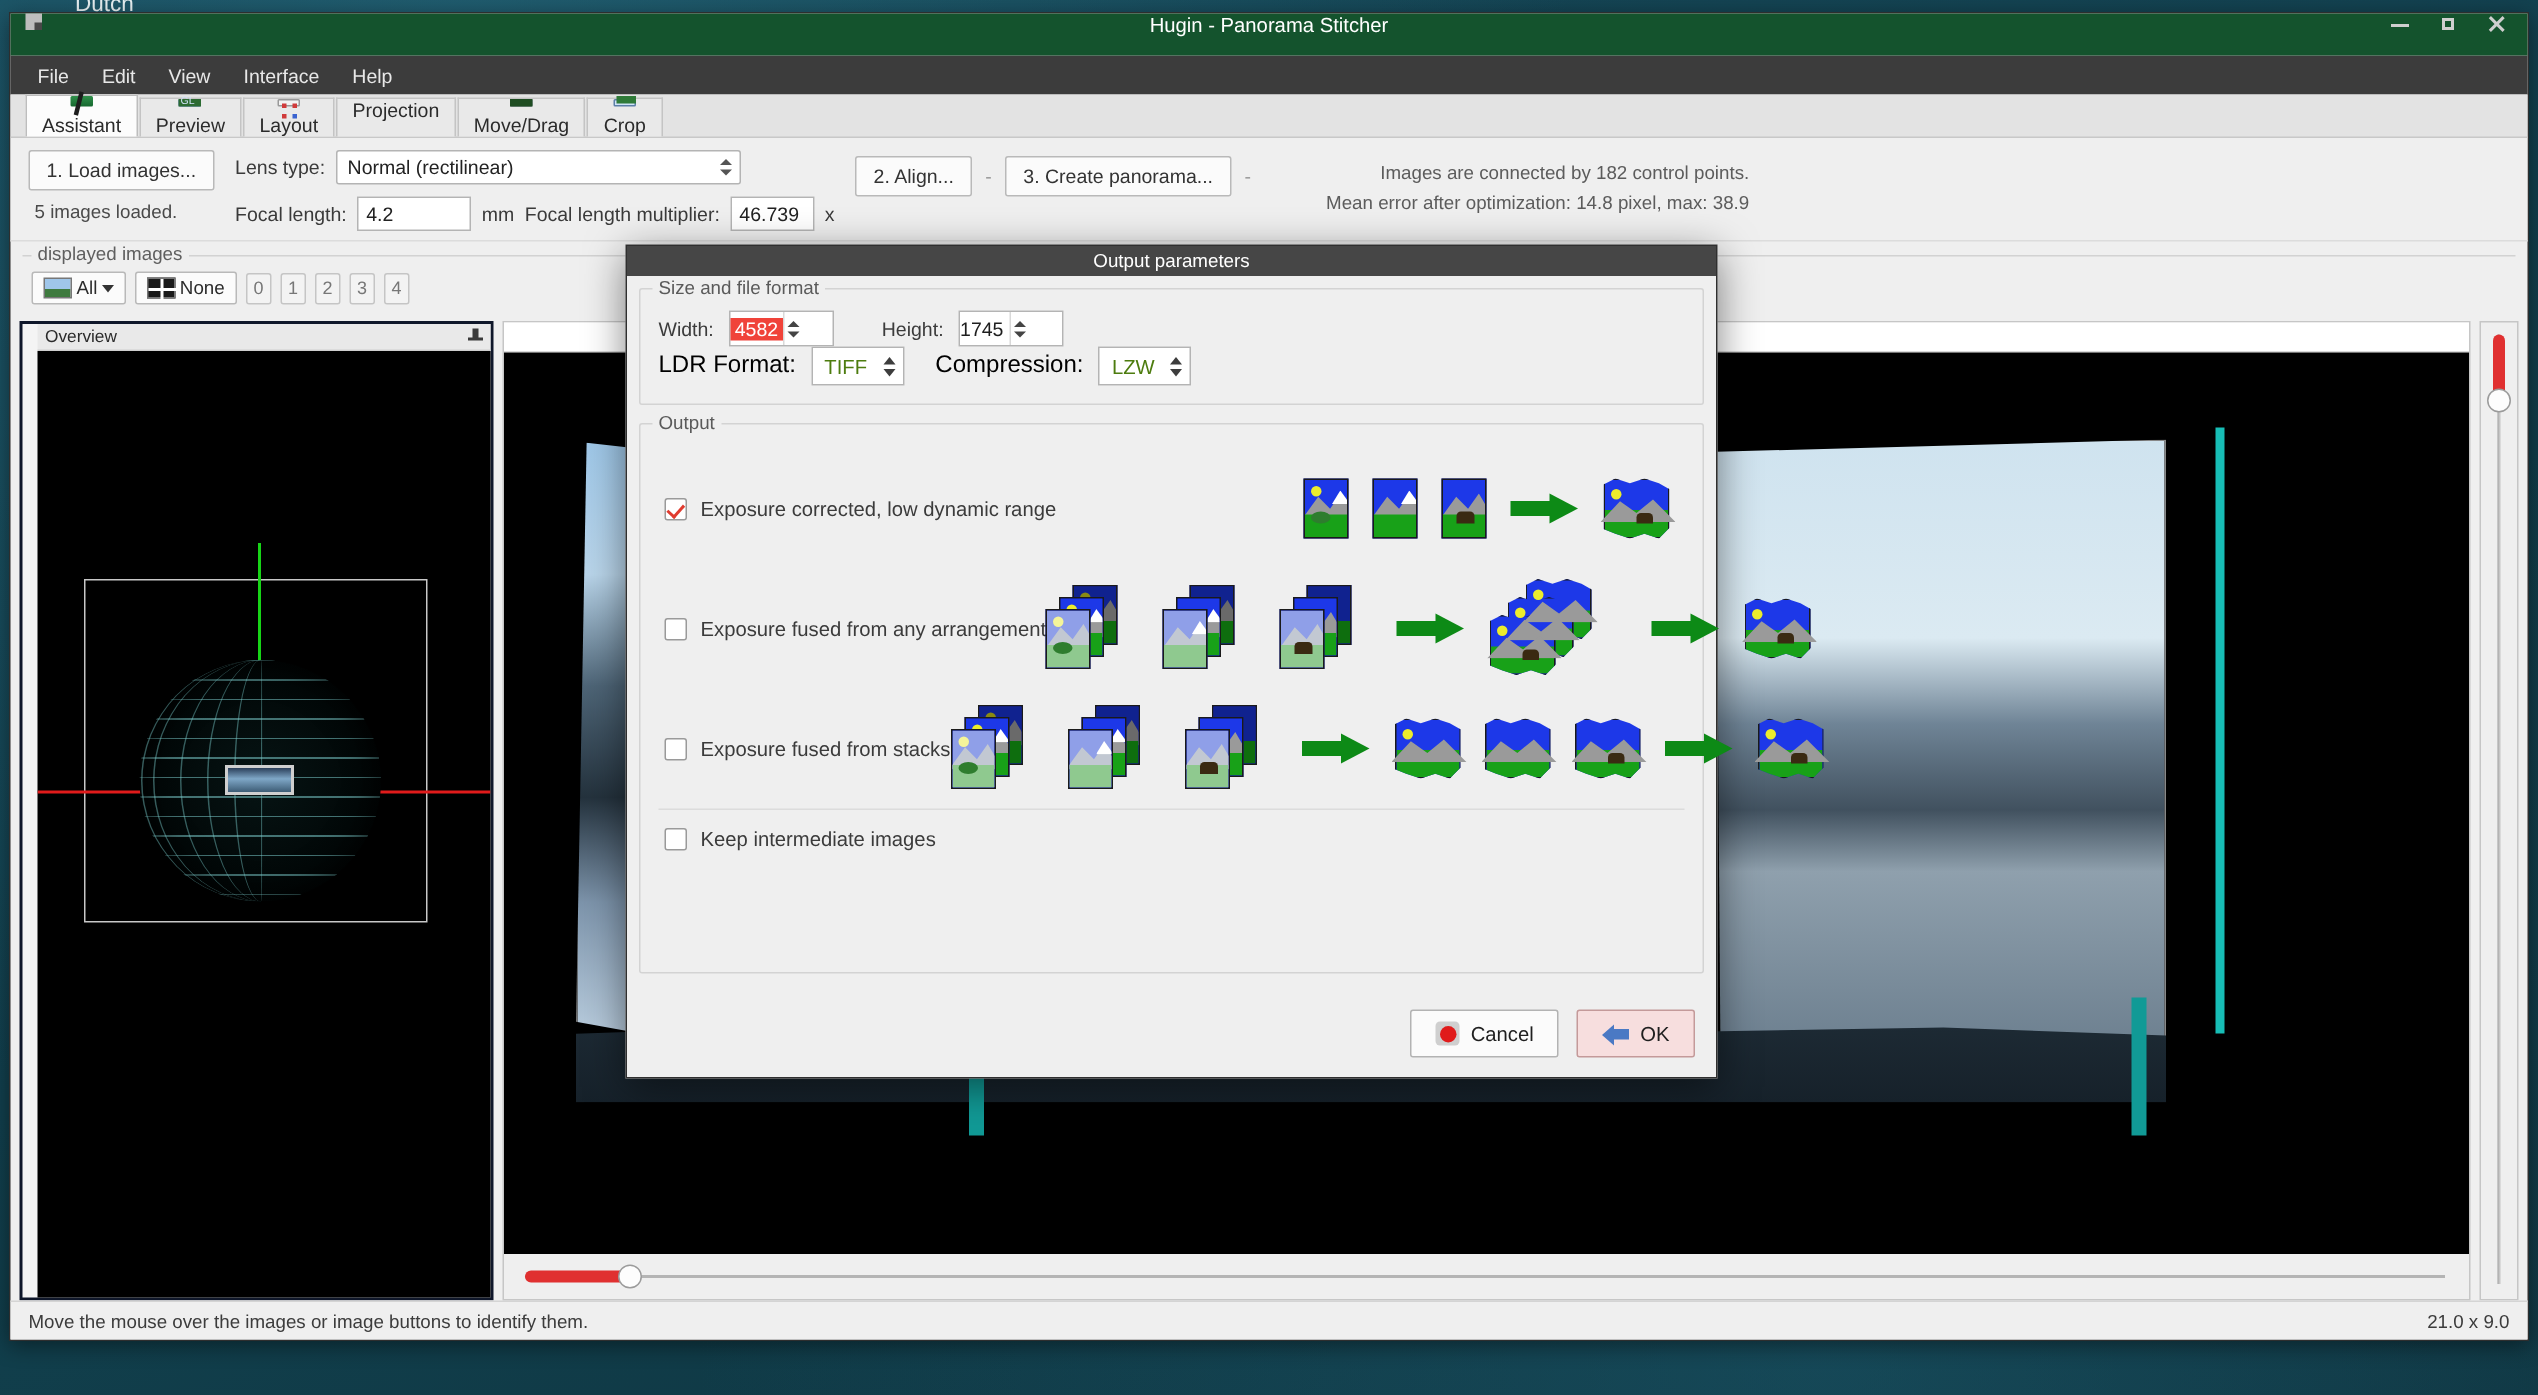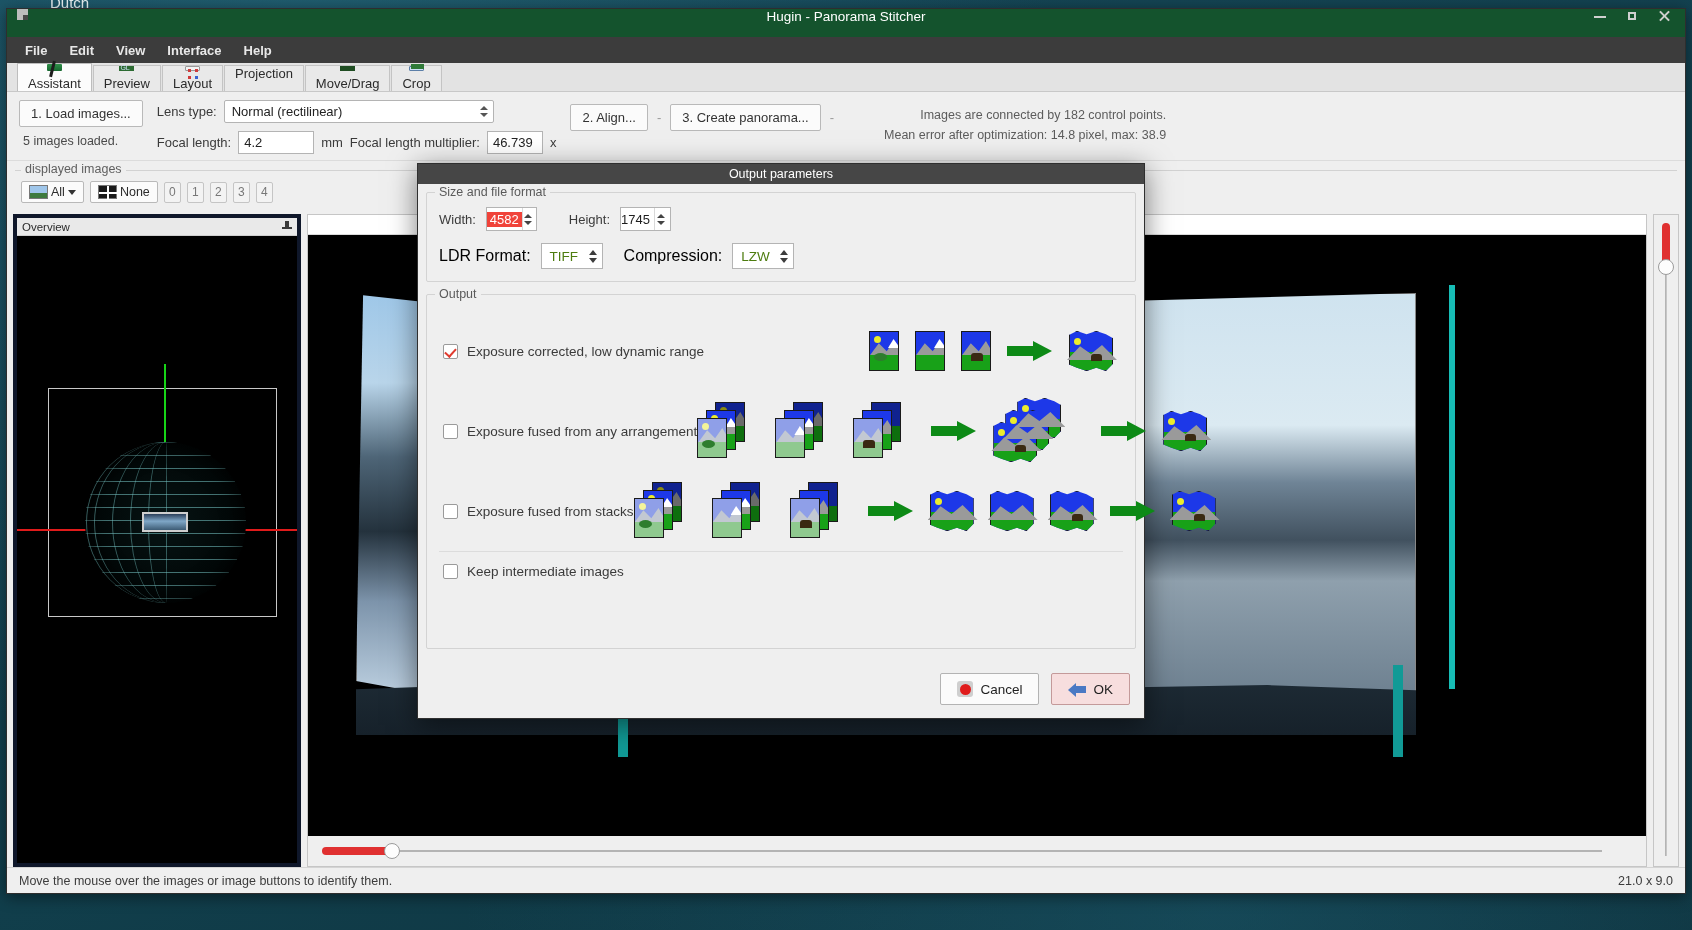--- a/index.html
+++ b/index.html
@@ -75,21 +75,21 @@
 
   
   .menubar {
     height: 26px; background: #3c3c3c;
     display: flex; align-items: center;
     padding-left: 8px; gap: 2px;
     flex: 0 0 auto;
   }
   .menu-item {
     color: #e8e8e8; font-size: 13px;
-    padding: 3px 10px; cursor: default; font-weight: bold;
+    padding: 3px 10px; cursor: default;
   }
 
   
   .tabstrip {
     height: 29px; background: #e3e3e3;
     border-bottom: 1px solid #c8c8c8;
     display: flex; align-items: flex-end;
     padding-left: 10px;
     flex: 0 0 auto;
   }
@@ -191,21 +191,21 @@
   .numbtn {
     width:17px;height:21px;display:flex;align-items:center;justify-content:center;
     background:#f3f3f3;border:1px solid #c5c5c5;border-radius:2px;
     font-size:12px;color:#777;cursor:pointer;
   }
 
   
   .body-split { flex: 1 1 auto; display: flex; min-height: 0; padding: 0 6px 0 6px; gap: 6px; }
 
   
-  .overview-panel { width: 288px; display:flex; flex-direction: column; border:4px solid #0f172a; background:#f4f4f4;}
+  .overview-panel { width: 316px; display:flex; flex-direction: column; border:2px solid #0f172a; background:#f4f4f4;padding-left:10px;}
   .ov-header {
     height: 18px; background: #e9e9e9; border-bottom: 1px solid #cfcfcf;
     display: flex; align-items: center; padding: 0 5px;
     font-size: 11.5px; color: #2a2a2a;
   }
   .ov-pin { margin-left:auto; width:10px;height:12px; position:relative;}
   .ov-pin::before{content:"";position:absolute;left:3px;top:0;width:4px;height:7px;background:#3a3a3a;}
   .ov-pin::after{content:"";position:absolute;left:0;top:6px;width:10px;height:2px;background:#3a3a3a;box-shadow:0 3px 0 -1px #3a3a3a;}
   .ov-canvas { flex:1 1 auto; background:#000; position: relative; overflow:hidden;}
   .ov-frame {
@@ -303,27 +303,26 @@
     border-radius: 2px;
     margin-bottom: 12px;
     padding: 14px 12px 12px 12px;
     background: #efefef;
   }
   .group > .legend {
     position: absolute; top: -8px; left: 8px;
     background: #efefef; padding: 0 4px;
     font-size: 12.5px; color: #5a5a5a;
   }
-  .size-row { display:flex; align-items:center; gap: 10px; margin-bottom: 12px;}
+  .size-row { display:flex; align-items:center; gap: 10px; }
   .size-row .lbl2 { font-size:13px; color:#3b3b3b; }
   .numbox {
     display:flex; align-items:center;
     background:#fff; border:1px solid #b4b4b4; height:24px;
-    width: 51px; padding: 0 3px 0 0;
-    justify-content:flex-end;
+    width: 70px; padding: 0 3px 0 0;
   }
   .numbox .nv { font-size:13px; color:#1e1e1e; padding-right:4px;}
   .numbox .nv.sel { background:#f0433a; color:#ffffff; padding: 0 3px; }
   .spinbtns { display:flex; flex-direction:column; align-items:center; justify-content:center; width:14px; height:22px; gap:3px; background:#fff; border-left:1px solid #d9d9d9;}
   .spinbtns i { width:0;height:0;border-left:4px solid transparent;border-right:4px solid transparent;}
   .spinbtns i.up { border-bottom:4px solid #444;}
   .spinbtns i.dn { border-top:4px solid #444;}
   .fmt-row { display:flex; align-items:center; gap:10px; }
   .combo2 {
     display:flex; align-items:center;

